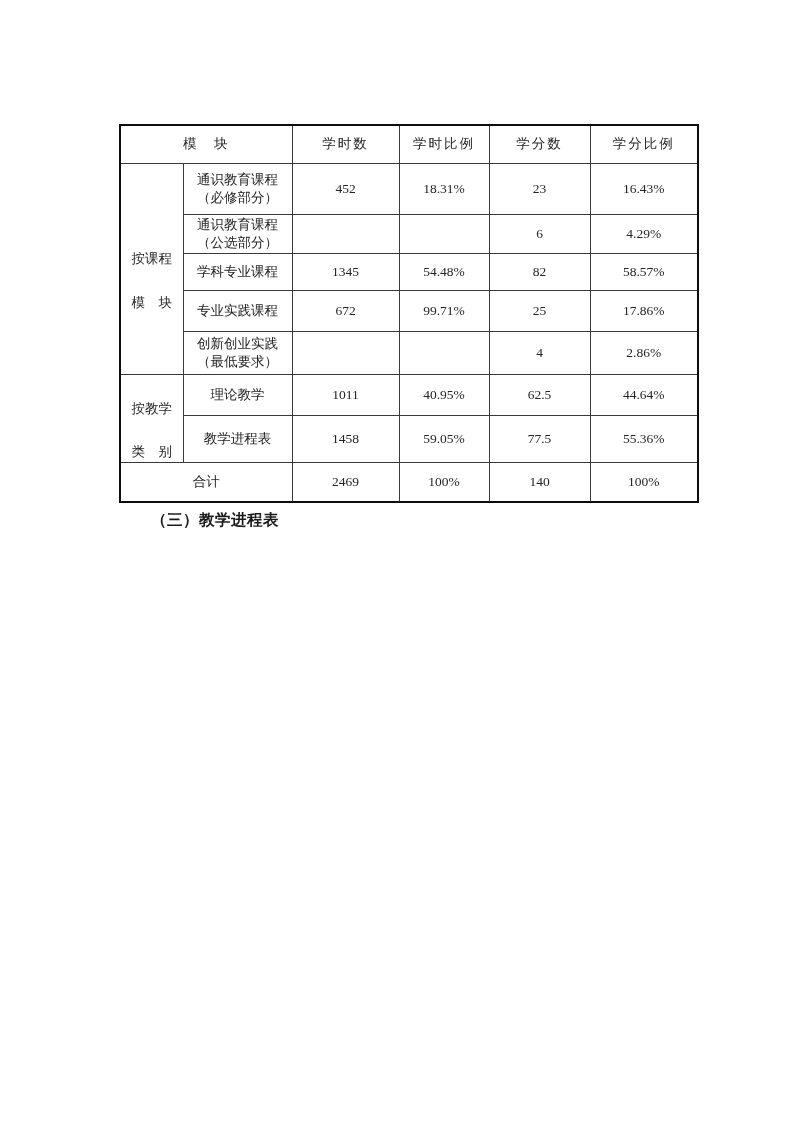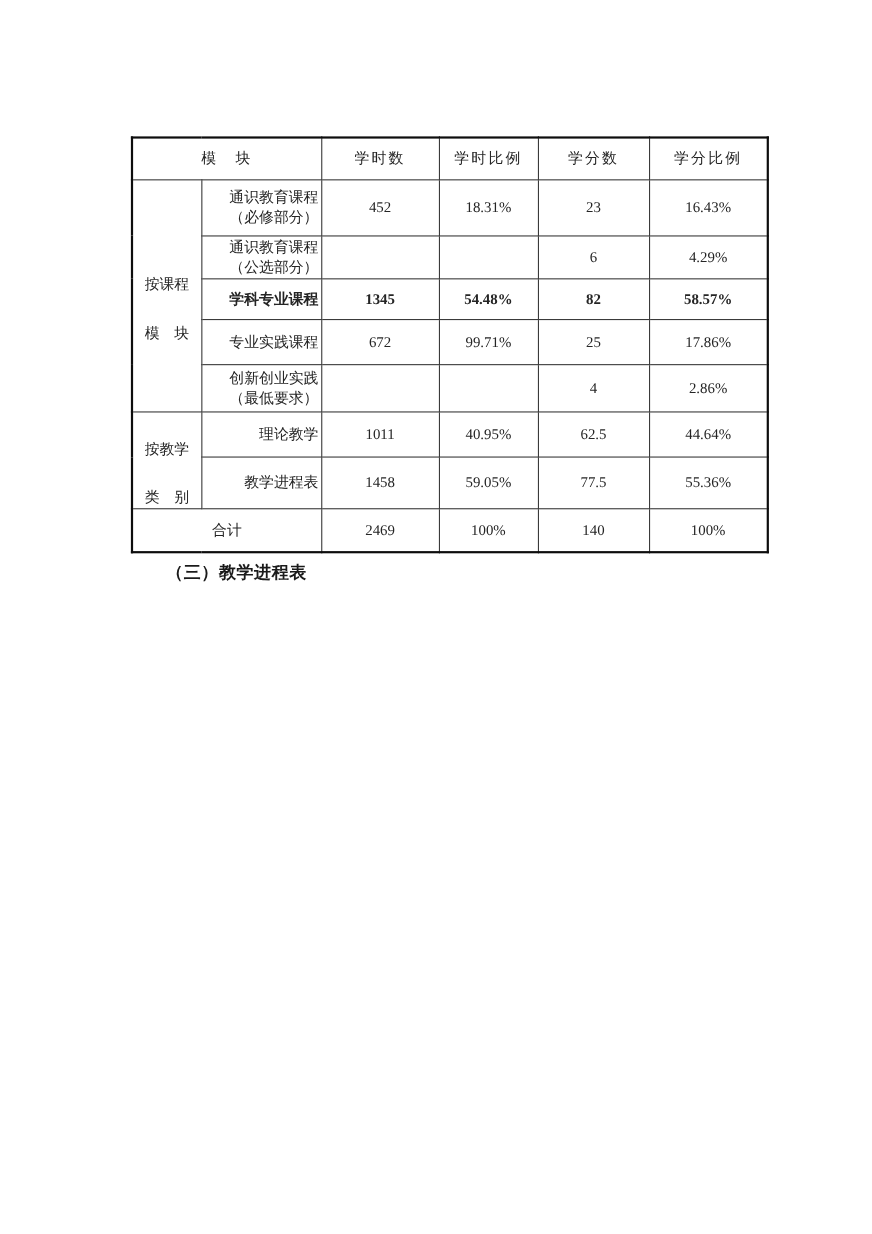--- a/index.html
+++ b/index.html
@@ -40,28 +40,28 @@
   table.dist-table td, table.dist-table th {
     border: 1px solid #3a3a3a;
     text-align: center;
     vertical-align: middle;
     font-weight: normal;
     padding: 0 2px;
     overflow: hidden;
   }
   th.hcell { letter-spacing: 2px; }
   .num { font-family: "Liberation Serif", "DejaVu Serif", serif; font-size: 13.5px; }
-  .two-line span { display: block; line-height: 1.3; text-align: right; }
+  .two-line span { display: block; line-height: 1.3; }
   .group-label span { display: block; line-height: 1.45; margin-top: 24px; }
 
   
   tr.r-head  td, tr.r-head  th { height: 38px; }
   tr.r1 td { height: 51px; }
   tr.r2 td { height: 39px; }
-  tr.r3 td { height: 37px; font-weight: bold; }
+  tr.r3 td { height: 37px; }
   tr.r4 td { height: 41px; }
   tr.r5 td { height: 43px; }
   tr.r6 td { height: 30px; }
   tr.r7 td { height: 33px; }
   tr.r8 td { height: 40px; }
 
   .section-heading {
     position: absolute;
     top: 510px;
     left: 151px;

